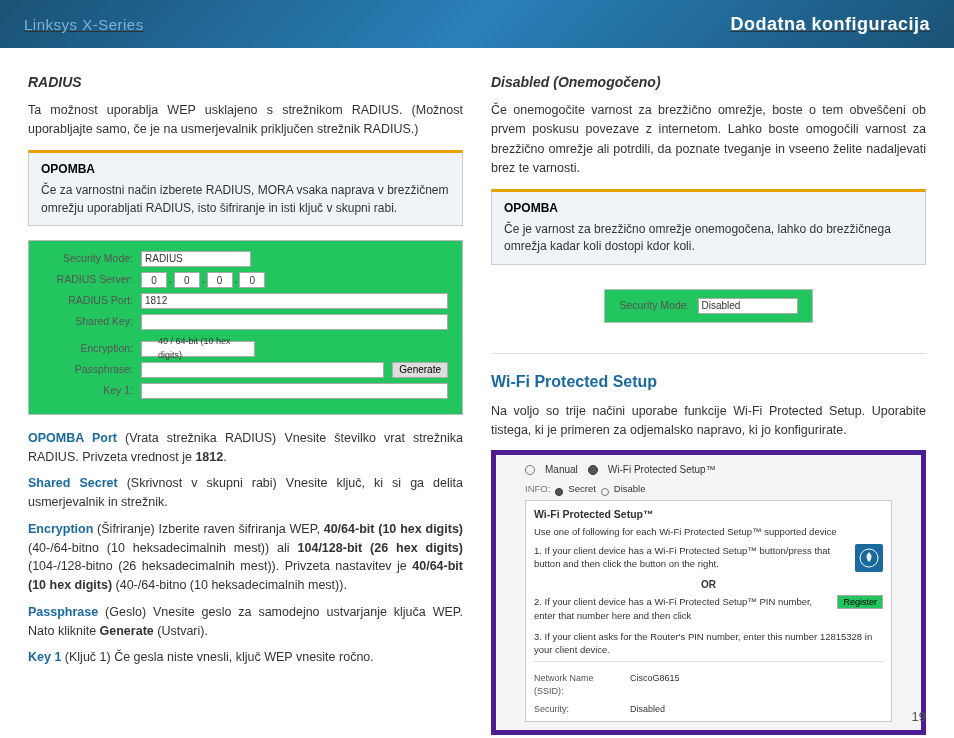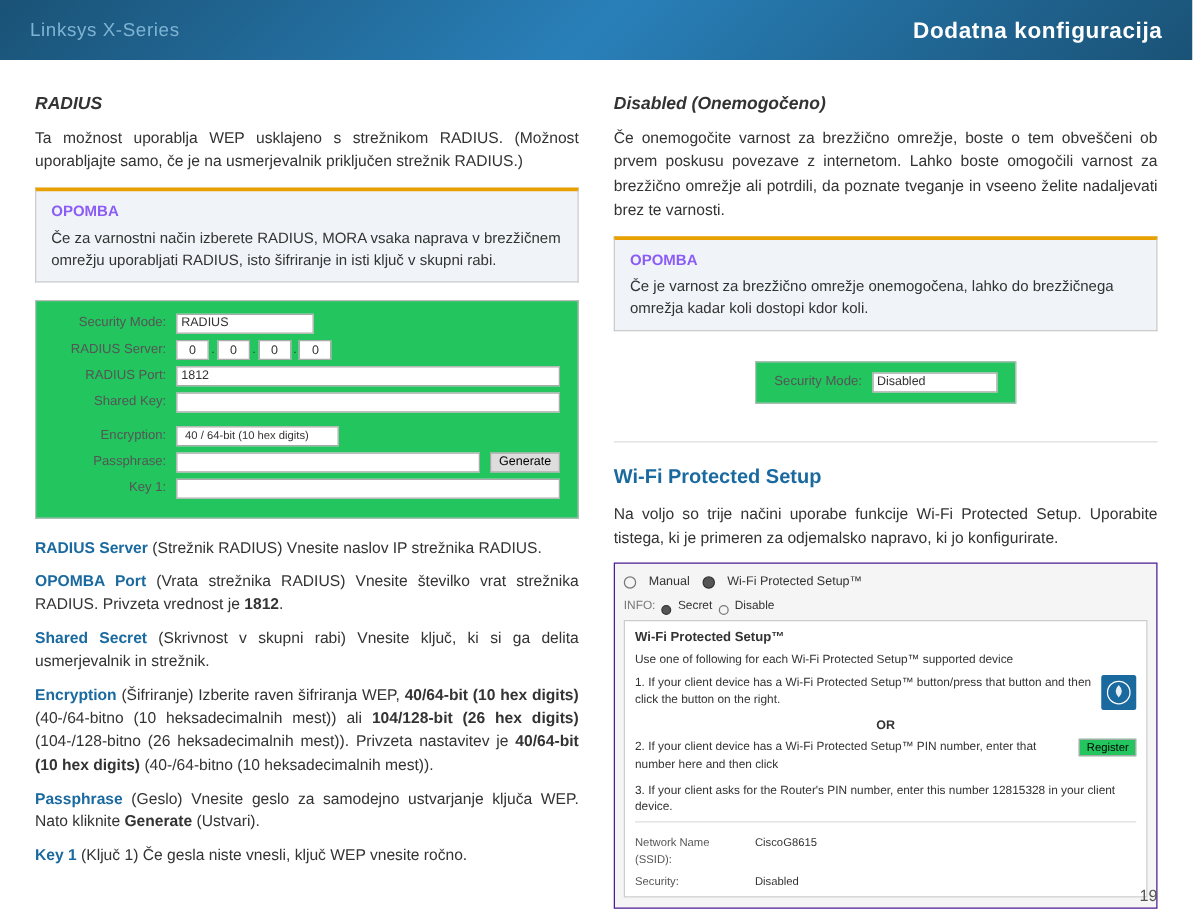--- a/index.html
+++ b/index.html
@@ -14,20 +14,21 @@
     }
 
     
     .header {
       background: linear-gradient(135deg, #1a5276 0%, #2980b9 50%, #1a5276 100%);
       height: 48px;
       display: flex;
       align-items: center;
       justify-content: space-between;
       padding: 0 24px;
+      text-decoration: underline;
     }
     .header-left {
       color: #7fb3d3;
       font-size: 15px;
       font-weight: normal;
       letter-spacing: 0.5px;
     }
     .header-right {
       color: #fff;
       font-size: 18px;
@@ -84,21 +85,21 @@
     .note-box {
       background: #f0f4f8;
       border: 1px solid #ccc;
       border-top: 3px solid #e8a000;
       padding: 8px 12px;
       margin: 10px 0 14px 0;
       font-size: 12px;
       line-height: 1.45;
     }
     .note-title {
-      color: #8b5cf6;
+      color: #000000;
       font-weight: bold;
       font-size: 12px;
       margin-bottom: 4px;
     }
 
     
     .ui-mockup {
       border: 1px solid #bbb;
       background: #22c55e;
       padding: 10px 14px;
@@ -172,23 +173,23 @@
     .term {
       color: #1a6aa0;
       font-weight: bold;
     }
 
     .bold-inline {
       font-weight: bold;
     }
 
     .ui-mockup-wifi {
-      border: 1px solid #4c1d95;
+      border: 5px solid #4c1d95;
       background: #f5f5f5;
-      padding: 8px 7px;
+      padding: 8px 29px;
       margin: 8px 0 10px 0;
       font-size: 10px;
       line-height: 1.4;
       width: 100%;
     }
 
     .wifi-radio-row {
       display: flex;
       align-items: center;
       gap: 10px;
@@ -333,36 +334,33 @@
         <span class="ui-label">RADIUS Port:</span>
         <span class="ui-input" style="width:60px;display:flex;align-items:center;font-size:10px;padding:0 3px;">1812</span>
       </div>
       <div class="ui-row">
         <span class="ui-label">Shared Key:</span>
         <span class="ui-input" style="width:100px;"></span>
       </div>
       <div style="height:6px;"></div>
       <div class="ui-row">
         <span class="ui-label">Encryption:</span>
-        <span class="ui-select" style="display:flex;align-items:center;font-size:9px;padding:0 6px;width:130px;">40 / 64-bit (10 hex digits)</span>
+        <span class="ui-select" style="display:flex;align-items:center;font-size:9px;padding:0 16px;width:114px;">40 / 64-bit (10 hex digits)</span>
       </div>
       <div class="ui-row">
         <span class="ui-label">Passphrase:</span>
         <span class="ui-input" style="width:80px;"></span>
         <button class="ui-button">Generate</button>
       </div>
       <div class="ui-row">
         <span class="ui-label">Key 1:</span>
         <span class="ui-input" style="width:100px;"></span>
       </div>
     </div>
 
-    <div class="para-item">
-      <span class="term">RADIUS Server</span><span> (Strežnik RADIUS)  Vnesite naslov IP strežnika RADIUS.</span>
-    </div>
     <div class="para-item">
       <span class="term">OPOMBA Port</span><span> (Vrata strežnika RADIUS)  Vnesite številko vrat strežnika RADIUS. Privzeta vrednost je </span><span class="bold-inline">1812</span><span>.</span>
     </div>
     <div class="para-item">
       <span class="term">Shared Secret</span><span> (Skrivnost v skupni rabi) Vnesite ključ, ki si ga delita usmerjevalnik in strežnik.</span>
     </div>
     <div class="para-item">
       <span class="term">Encryption</span><span> (Šifriranje)  Izberite raven šifriranja WEP, </span><span class="bold-inline">40/64-bit (10 hex digits)</span><span> (40-/64-bitno (10 heksadecimalnih mest)) ali </span><span class="bold-inline">104/128-bit (26 hex digits)</span><span> (104-/128-bitno (26 heksadecimalnih mest)). Privzeta nastavitev je </span><span class="bold-inline">40/64-bit (10 hex digits)</span><span> (40-/64-bitno (10 heksadecimalnih mest)).</span>
     </div>
     <div class="para-item">

